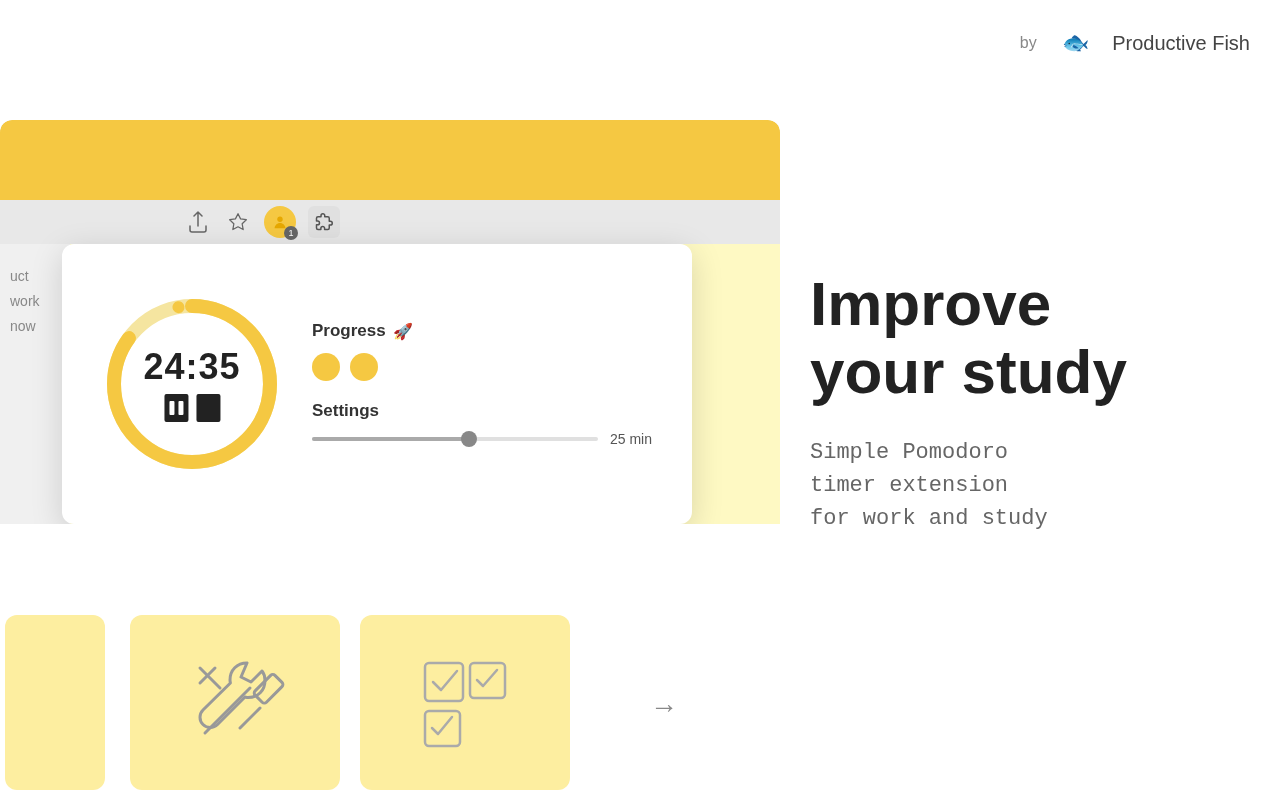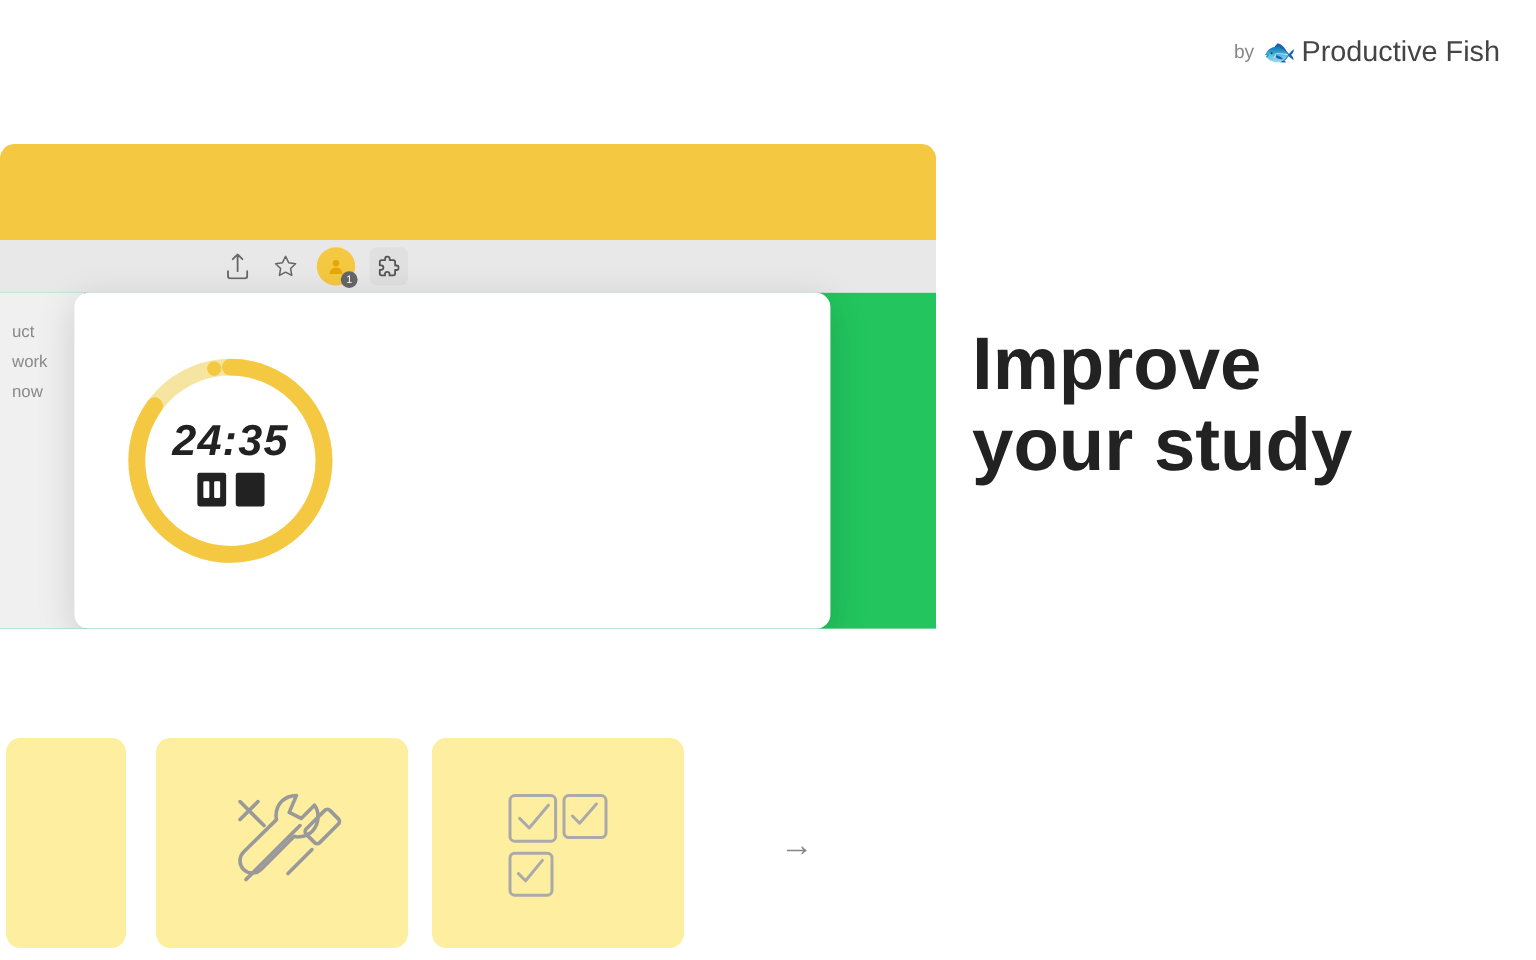--- a/index.html
+++ b/index.html
@@ -13,34 +13,34 @@
       position: relative;
     }
 
     
     .header-brand {
       position: absolute;
       top: 30px;
       right: 30px;
       display: flex;
       align-items: center;
-      gap: 4px;
+      gap: 22px;
       font-size: 18px;
       color: #555;
     }
     .brand-by {
       color: #888;
       font-size: 16px;
       margin-right: 4px;
     }
     .brand-fish-icon {
       font-size: 22px;
     }
     .brand-name {
-      font-size: 24px;
+      font-size: 20px;
       color: #444;
       font-weight: 400;
     }
 
     
     .browser-mockup {
       position: absolute;
       top: 120px;
       left: 0;
       width: 780px;
@@ -110,21 +110,21 @@
       border-radius: 6px;
       display: flex;
       align-items: center;
       justify-content: center;
       cursor: pointer;
       font-size: 16px;
     }
 
     
     .browser-content {
-      background: #22c55e;
+      background: #fef9c3;
       display: flex;
       position: relative;
       height: 280px;
     }
 
     
     .left-content {
       width: 70px;
       background: #f0f0f0;
       padding: 20px 10px;
@@ -164,21 +164,20 @@
       width: 180px;
       height: 180px;
     }
 
     .timer-inner {
       position: absolute;
       top: 50%;
       left: 50%;
       transform: translate(-50%, -50%);
       text-align: center;
-      font-style: italic;
     }
 
     .timer-display {
       font-size: 36px;
       font-weight: 700;
       color: #222;
       letter-spacing: 1px;
     }
 
     .timer-controls {
@@ -452,29 +451,58 @@
 
         <div class="timer-inner">
           <div class="timer-display">24:35</div>
           <div class="timer-controls">
             <div class="pause-btn"></div>
             <div class="stop-btn"></div>
           </div>
         </div>
       </div>
 
+      <div class="popup-right">
+
+        <div class="progress-section">
+          <div class="section-header">
+            <span class="section-title">Progress</span>
+            <span class="rocket-icon">🚀</span>
+          </div>
+          <div class="tomato-dots">
+            <div class="tomato"></div>
+            <div class="tomato"></div>
+          </div>
+        </div>
+
+        <div class="settings-section">
+          <div class="settings-label">Settings</div>
+          <div class="slider-row">
+            <div class="slider-track">
+              <div class="slider-fill"></div>
+              <div class="slider-thumb"></div>
+            </div>
+            <span class="slider-value">25 min</span>
+          </div>
+        </div>
+      </div>
     </div>
   </div>
 </div>
 
 <div class="hero-text">
   <div class="hero-headline">
     <div>Improve</div>
     <div>your study</div>
   </div>
+  <div class="hero-subtitle">
+    <div>Simple Pomodoro</div>
+    <div>timer extension</div>
+    <div>for work and study</div>
+  </div>
 </div>
 
 <div class="bottom-cards">
 
   <div class="card card-small-left"></div>
 
   <div class="card card-tools">
     <svg class="tools-svg" viewBox="0 0 120 120" fill="none" xmlns="http://www.w3.org/2000/svg">
 
       <g stroke="#999" stroke-width="3" stroke-linecap="round" stroke-linejoin="round">

